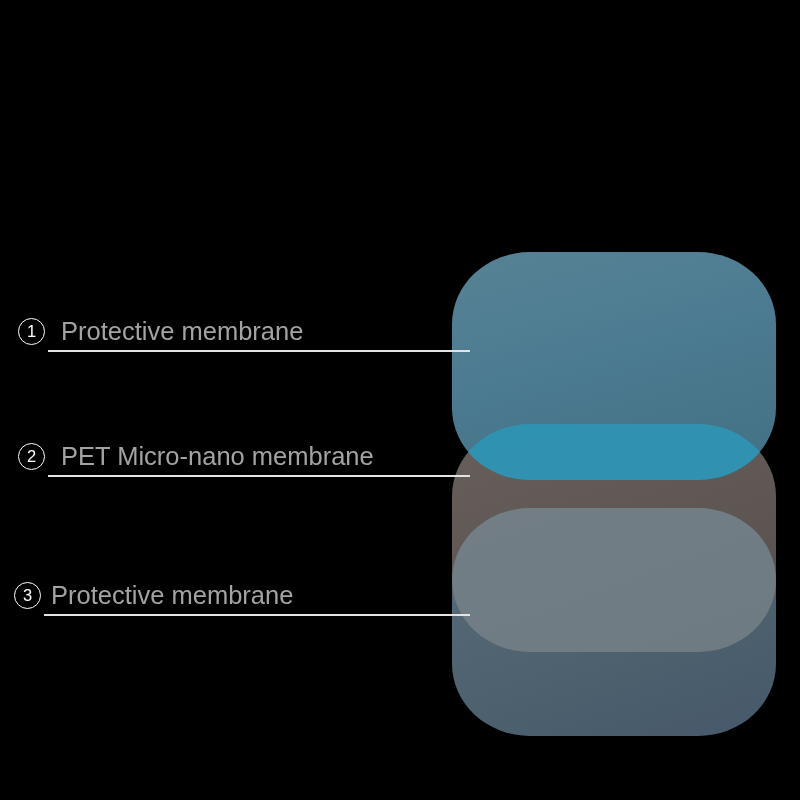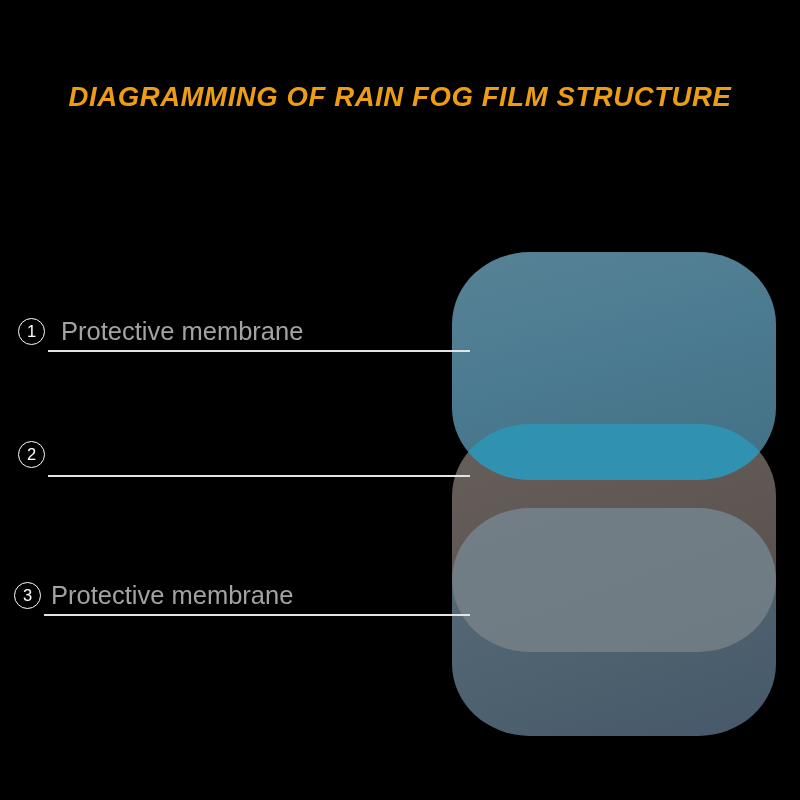--- a/index.html
+++ b/index.html
@@ -170,21 +170,20 @@
 
   #callout-3 { left: 14px; top: 580px; }
   #callout-3 .callout-text { margin-left: 10px; }
   #callout-3 .leader-line { left: 30px; top: 34px; width: 426px; }
 </style>
 </head>
 <body>
 
 <div id="stage">
 
-  <div id="title">DIAGRAMMING OF RAIN FOG FILM STRUCTURE</div>
 
   <div id="stack">
     <div class="layer" id="layer-3"></div>
     <div class="layer" id="layer-2"></div>
     <div id="overlap-2-3">
       <div class="inner"></div>
     </div>
     <div class="layer" id="layer-1"></div>
     <div id="overlap-1-2">
       <div class="inner"></div>
@@ -195,20 +194,21 @@
     <div class="callout-row">
       <span class="num-badge">1</span>
       <span class="callout-text">Protective membrane</span>
     </div>
     <div class="leader-line"></div>
   </div>
 
   <div class="callout" id="callout-2">
     <div class="callout-row">
       <span class="num-badge">2</span>
+      <span class="callout-text">PET Micro-nano membrane</span>
     </div>
     <div class="leader-line"></div>
   </div>
 
   <div class="callout" id="callout-3">
     <div class="callout-row">
       <span class="num-badge">3</span>
       <span class="callout-text">Protective membrane</span>
     </div>
     <div class="leader-line"></div>

